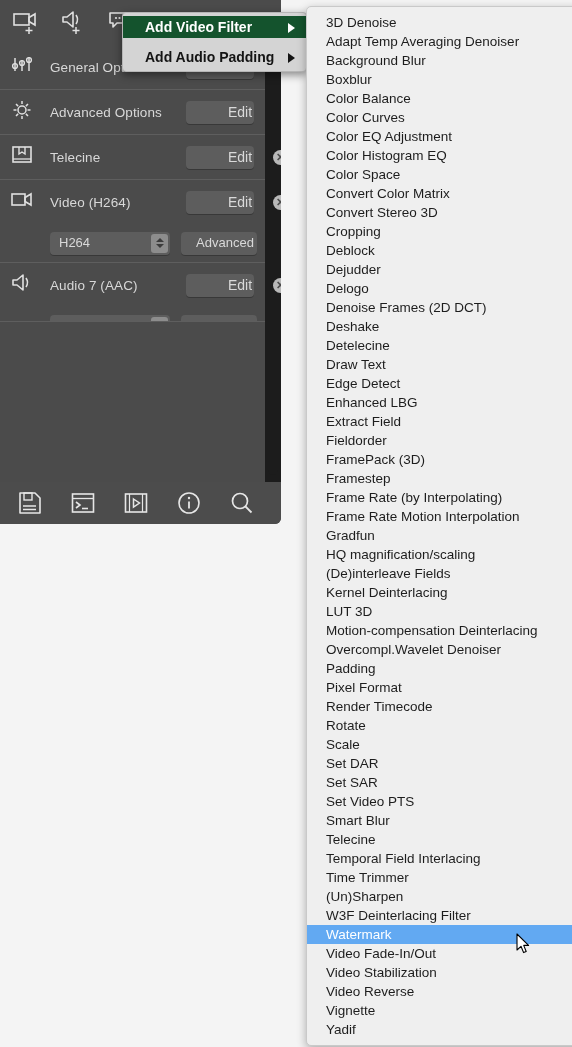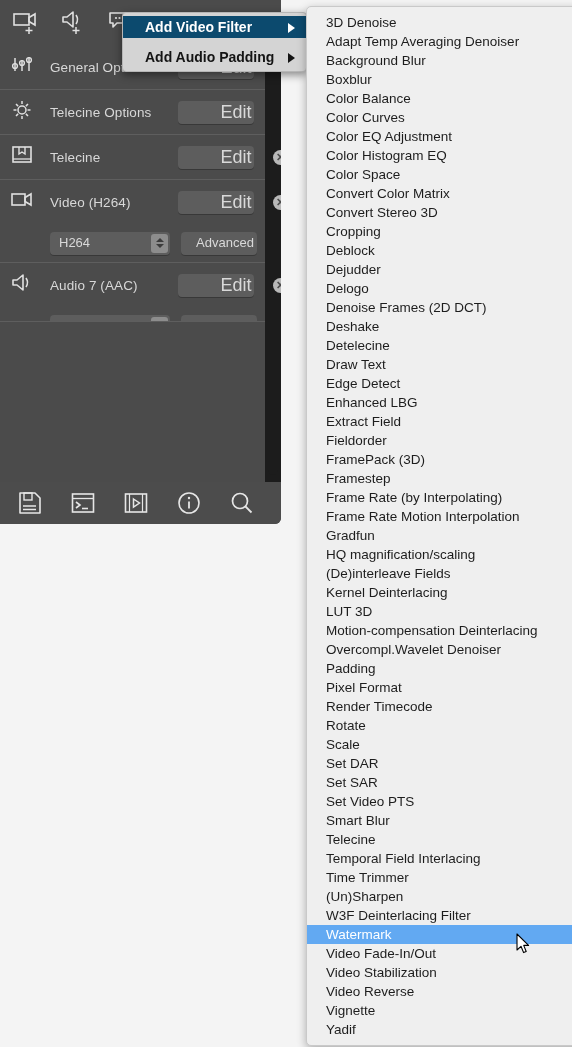--- a/index.html
+++ b/index.html
@@ -34,23 +34,23 @@
     padding: 0 0 0 10px;
   }
   .opt-row.first { border-top: none; }
   .opt-main { display: flex; align-items: center; height: 44px; }
   .opt-ico { width: 30px; height: 26px; flex: 0 0 30px; margin-right: 10px; }
   .opt-label {
     flex: 1 1 auto;
     color: #d8d8d8; font-size: 13.5px; letter-spacing: .1px;
   }
   .btn-edit {
-    width: 76px; height: 23px; line-height: 22px; text-align: center;
+    width: 68px; height: 23px; line-height: 22px; text-align: center;
     background: #5d5d5d; border-radius: 4px;
-    color: #d9d9d9; font-size: 18px; margin-right: 11px;
+    color: #d9d9d9; font-size: 14px; margin-right: 11px;
     box-shadow: 0 1px 0 rgba(0,0,0,.25);
     padding-left: 40px;
   }
   .opt-sub { display: flex; align-items: center; height: 38px; padding-left: 40px; }
   .combo {
     position: relative; width: 120px; height: 23px;
     background: #5d5d5d; border-radius: 4px;
     color: #d9d9d9; font-size: 13px;
     line-height: 22px; padding-left: 9px; margin-right: 11px;
     box-shadow: 0 1px 0 rgba(0,0,0,.25);
@@ -106,21 +106,21 @@
     padding: 3px 0;
     overflow: hidden;
   }
   .menu-item {
     position: relative;
     height: 22px; line-height: 22px;
     font-size: 14px; font-weight: bold;
     color: #141414;
     padding-left: 22px;
   }
-  .menu-item.sel { background: #0c4a6e; color: #fff; }
+  .menu-item.sel { background: #14532d; color: #fff; }
   .menu-item .arrow {
     position: absolute; right: 11px; top: 7px;
     width: 0; height: 0;
     border-top: 5px solid transparent; border-bottom: 5px solid transparent;
     border-left: 7px solid #141414;
   }
   .menu-item.sel .arrow { border-left-color: #fff; }
   .menu-gap { height: 8px; }
 
   
@@ -199,21 +199,21 @@
         <div class="opt-main">
           <div class="opt-ico">
             <svg width="30" height="26" viewBox="0 0 30 26">
               <g fill="none" stroke="#e0e0e0" stroke-width="1.5">
                 <circle cx="12" cy="11" r="4"></circle>
                 <path d="M12 2 v3 M12 17 v3 M3.5 11 h3 M17.5 11 h3
                          M6 5 l2.1 2.1 M15.9 14.9 L18 17 M18 5 l-2.1 2.1 M8.1 14.9 L6 17"></path>
               </g>
             </svg>
           </div>
-          <div class="opt-label">Telecine Options</div>
+          <div class="opt-label">Advanced Options</div>
           <div class="btn-edit">Edit</div>
         </div>
       </div>
 
       <div class="opt-row">
         <div class="opt-main">
           <div class="opt-ico">
             <svg width="30" height="26" viewBox="0 0 30 26">
               <rect x="3" y="3" width="18" height="15" fill="none" stroke="#e0e0e0" stroke-width="1.6"></rect>
               <path d="M3 15 h18" stroke="#e0e0e0" stroke-width="1.3"></path>

